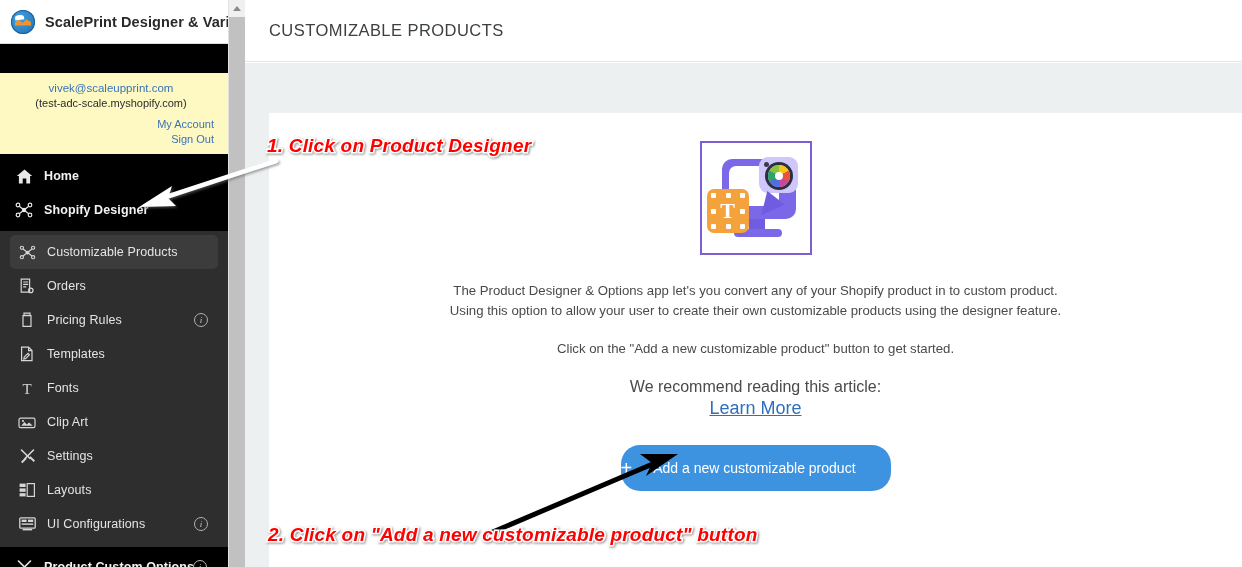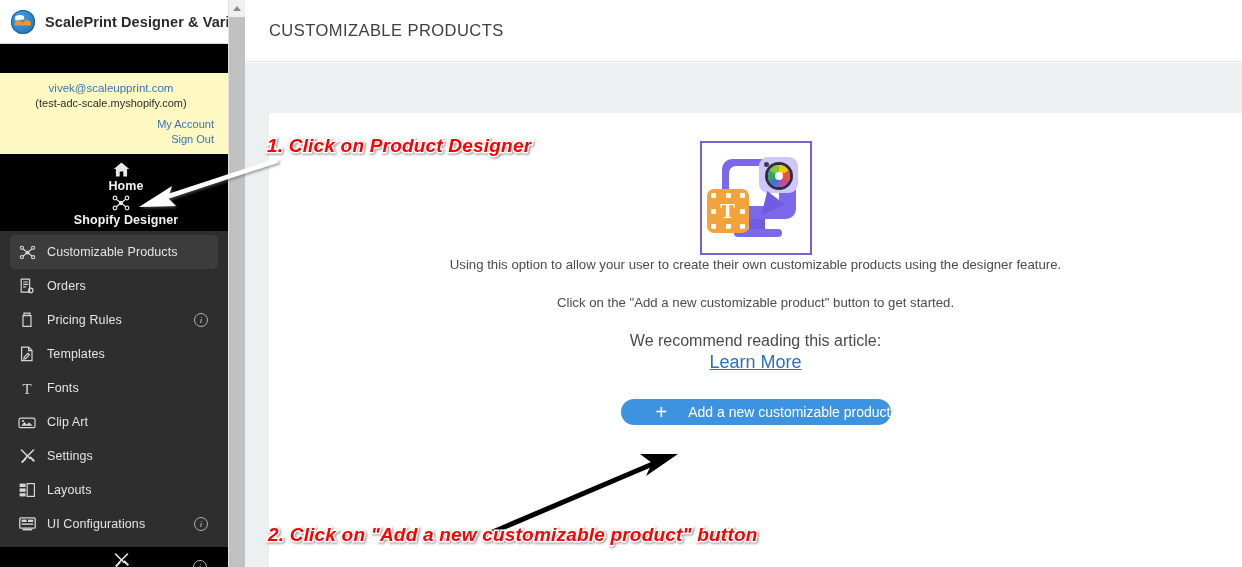--- a/index.html
+++ b/index.html
@@ -64,21 +64,21 @@
   .account .acct-links { margin-top: 6px; }
   .account .acct-links a {
     display: block; color: #3a73b8; font-size: 11px; line-height: 15px;
     text-decoration: none; text-align: right;
   }
 
   .nav-top { background: #000000; padding: 5px 0 4px 0; }
   .nav-row {
     display: flex; align-items: center;
     height: 34px; padding-left: 14px; position: relative;
-    cursor: pointer; white-space: nowrap; flex-direction: column;
+    cursor: pointer; white-space: nowrap;
   }
   .nav-row .ico {
     width: 20px; height: 18px; flex: 0 0 20px;
     display: flex; align-items: center; justify-content: center;
     color: #e8e8e8;
   }
   .nav-row .lbl {
     margin-left: 10px; font-size: 12.5px; font-weight: bold;
     color: #f2f2f2; letter-spacing: .1px;
   }
@@ -226,23 +226,23 @@
     margin-top: 26px; font-size: 13.2px; color: #4a4a4a; line-height: 20px;
   }
   .gap1 { height: 18px; }
   .cta-line { font-size: 13.2px; color: #4a4a4a; line-height: 20px; }
   .gap2 { height: 18px; }
   .rec-line { font-size: 16px; color: #4a4a4a; line-height: 20px; }
   .learn { font-size: 18px; color: #2f6fbd; text-decoration: underline; line-height: 22px; display: inline-block; }
 
   .add-btn {
     margin: 26px auto 0 auto;
-    width: 270px; height: 26px; border-radius: 19px;
+    width: 270px; height: 46px; border-radius: 19px;
     background: #3d93e0; border: none; cursor: pointer;
-    display: flex; align-items: center; justify-content: flex-end;
+    display: flex; align-items: center; justify-content: flex-start;
     color: #ffffff; font-size: 14px; gap: 9px;
   }
   .add-btn .plus {
     font-size: 20px; font-weight: 300; line-height: 18px; margin-right: 12px;
   }
 
   
   .anno {
     position: absolute; white-space: nowrap;
     font-size: 19px; font-weight: bold; font-style: italic;
@@ -476,20 +476,21 @@
             <span class="hdl" style="left:19px;top:4px"></span>
             <span class="hdl" style="left:33px;top:4px"></span>
             <span class="hdl" style="left:4px;top:20px"></span>
             <span class="hdl" style="left:33px;top:20px"></span>
             <span class="hdl" style="left:4px;top:35px"></span>
             <span class="hdl" style="left:19px;top:35px"></span>
             <span class="hdl" style="left:33px;top:35px"></span>
           </div>
         </div>
 
+        <div class="desc">The Product Designer &amp; Options app let's you convert any of your Shopify product in to custom product.</div>
         <div class="desc" style="margin-top:0">Using this option to allow your user to create their own customizable products using the designer feature.</div>
         <div class="gap1"></div>
         <div class="cta-line">Click on the "Add a new customizable product" button to get started.</div>
         <div class="gap2"></div>
         <div class="rec-line">We recommend reading this article:</div>
         <a class="learn" href="#">Learn More</a>
 
         <button class="add-btn">
           <span class="plus">+</span>
           <span>Add a new customizable product</span>

